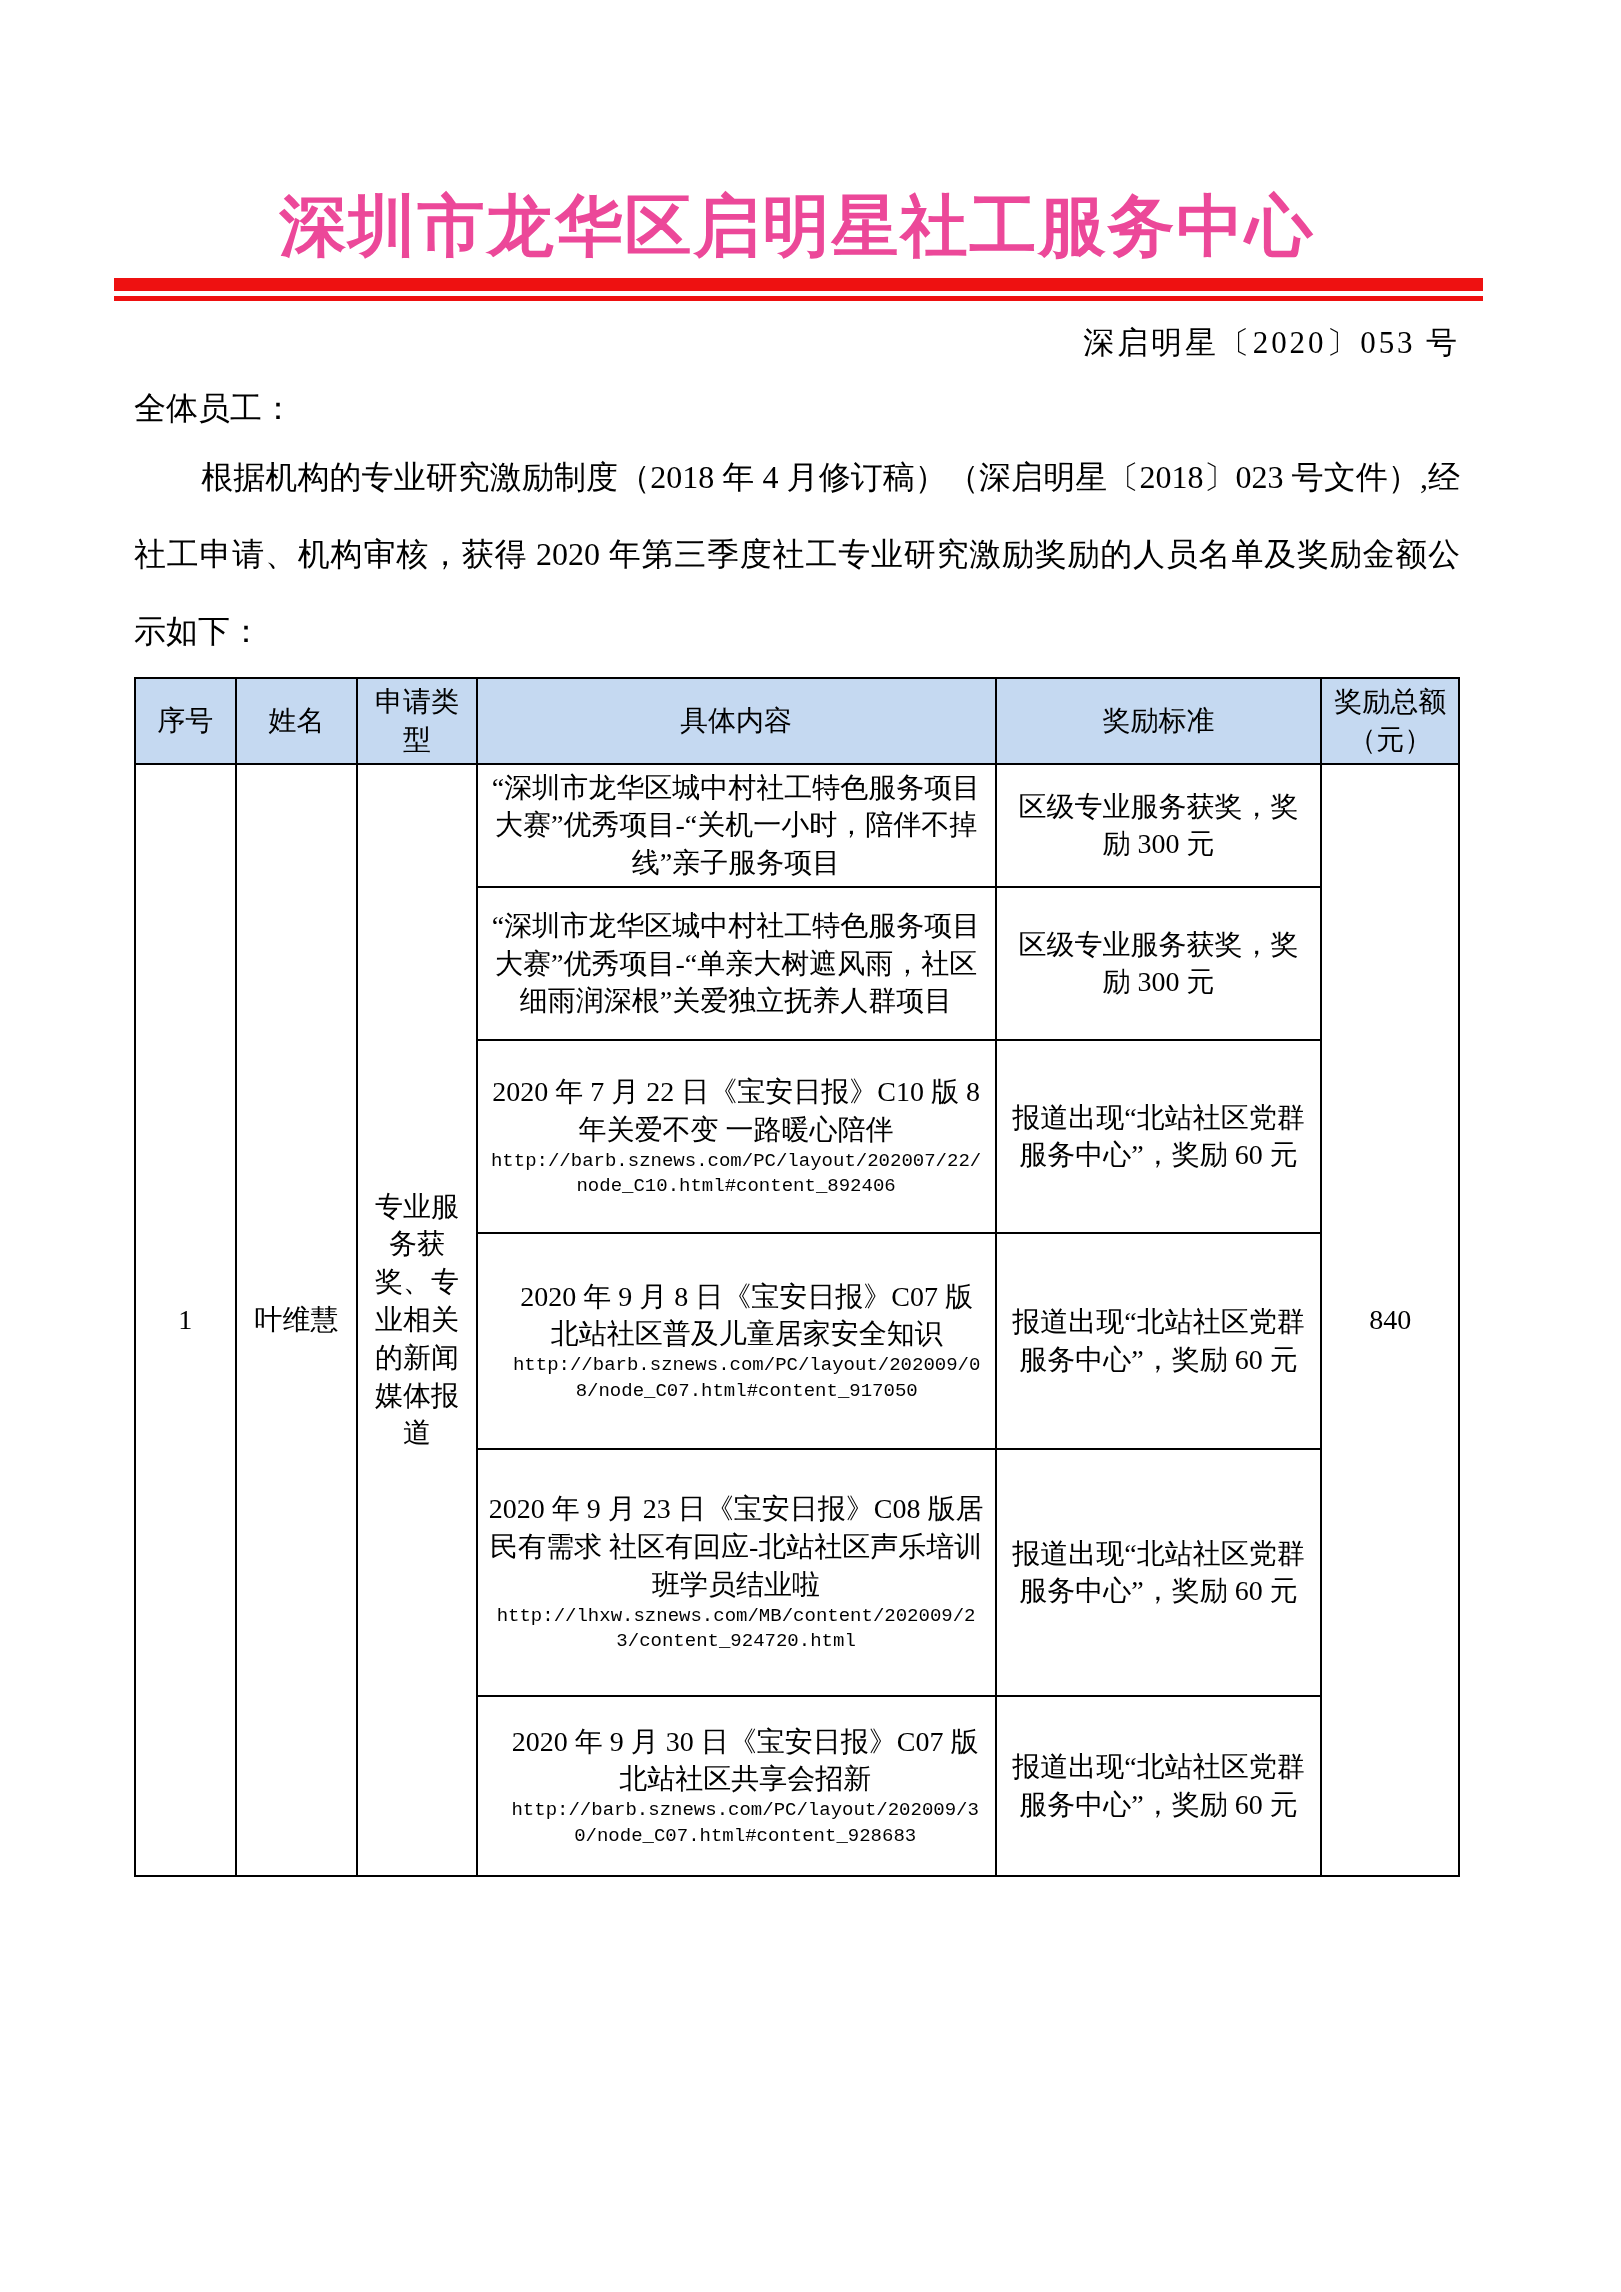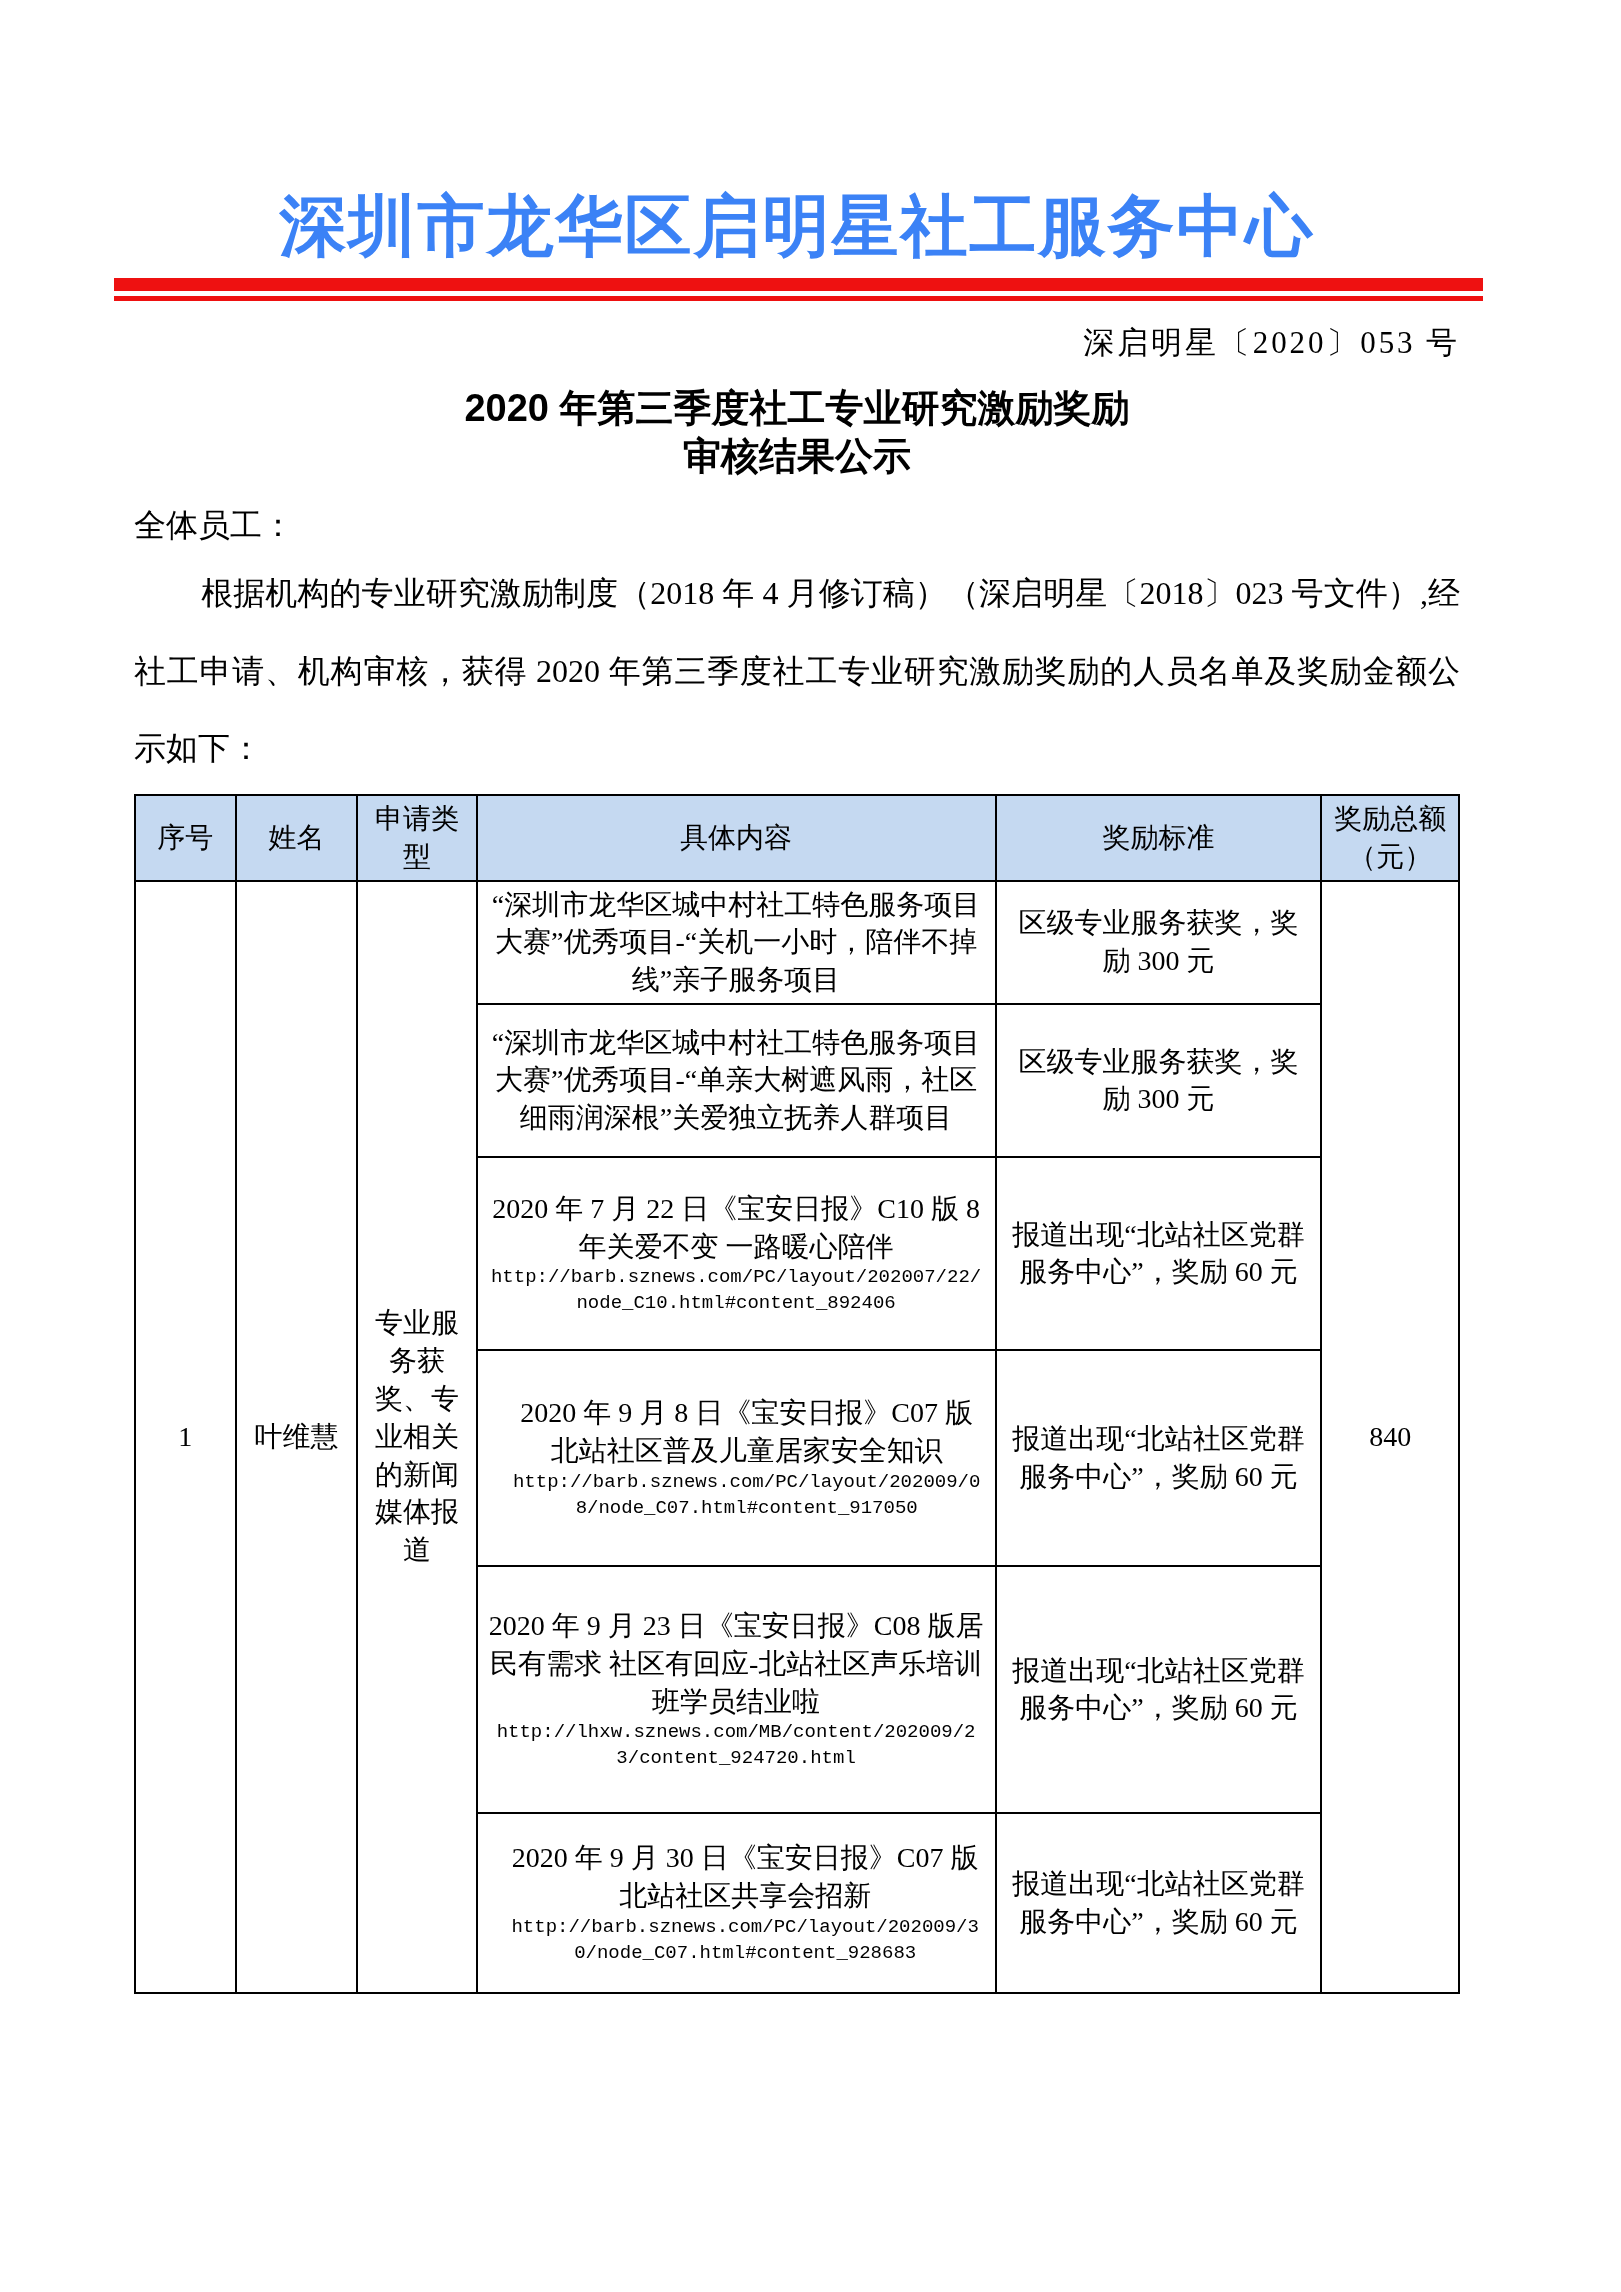--- a/index.html
+++ b/index.html
@@ -16,21 +16,21 @@
     color: #000;
   }
   .org-title {
     margin: 0;
     text-align: center;
     font-family: "Liberation Sans", sans-serif;
     font-weight: 700;
     font-size: 67px;
     line-height: 1.32;
     letter-spacing: 2px;
-    color: #3b82f6;
+    color: #ec4899;
     white-space: nowrap;
   }
   .rule { width: calc(100% + 43px); margin-left: -19.6px; background: #ee1111; }
   .rule-thick { height: 12.7px; margin-top: 7.8px; }
   .rule-thin  { height: 4.9px;  margin-top: 4.9px; }
   .doc-number {
     margin-top: 20px;
     text-align: right;
     font-size: 31px;
     line-height: 1.4;
@@ -101,24 +101,20 @@
 <body>
 
 <div class="page">
 
   <h1 class="org-title">深圳市龙华区启明星社工服务中心</h1>
   <div class="rule rule-thick"></div>
   <div class="rule rule-thin"></div>
 
   <div class="doc-number">深启明星〔2020〕053 号</div>
 
-  <div class="notice-title">
-    <div>2020 年第三季度社工专业研究激励奖励</div>
-    <div>审核结果公示</div>
-  </div>
 
   <p class="salutation">全体员工：</p>
 
   <p class="body-para">根据机构的专业研究激励制度（2018 年 4 月修订稿）（深启明星〔2018〕023 号文件）,经社工申请、机构审核，获得 2020 年第三季度社工专业研究激励奖励的人员名单及奖励金额公示如下：</p>
 
   <table class="awards">
     <colgroup>
       <col class="c-serial">
         <col class="c-name">
         <col class="c-type">

